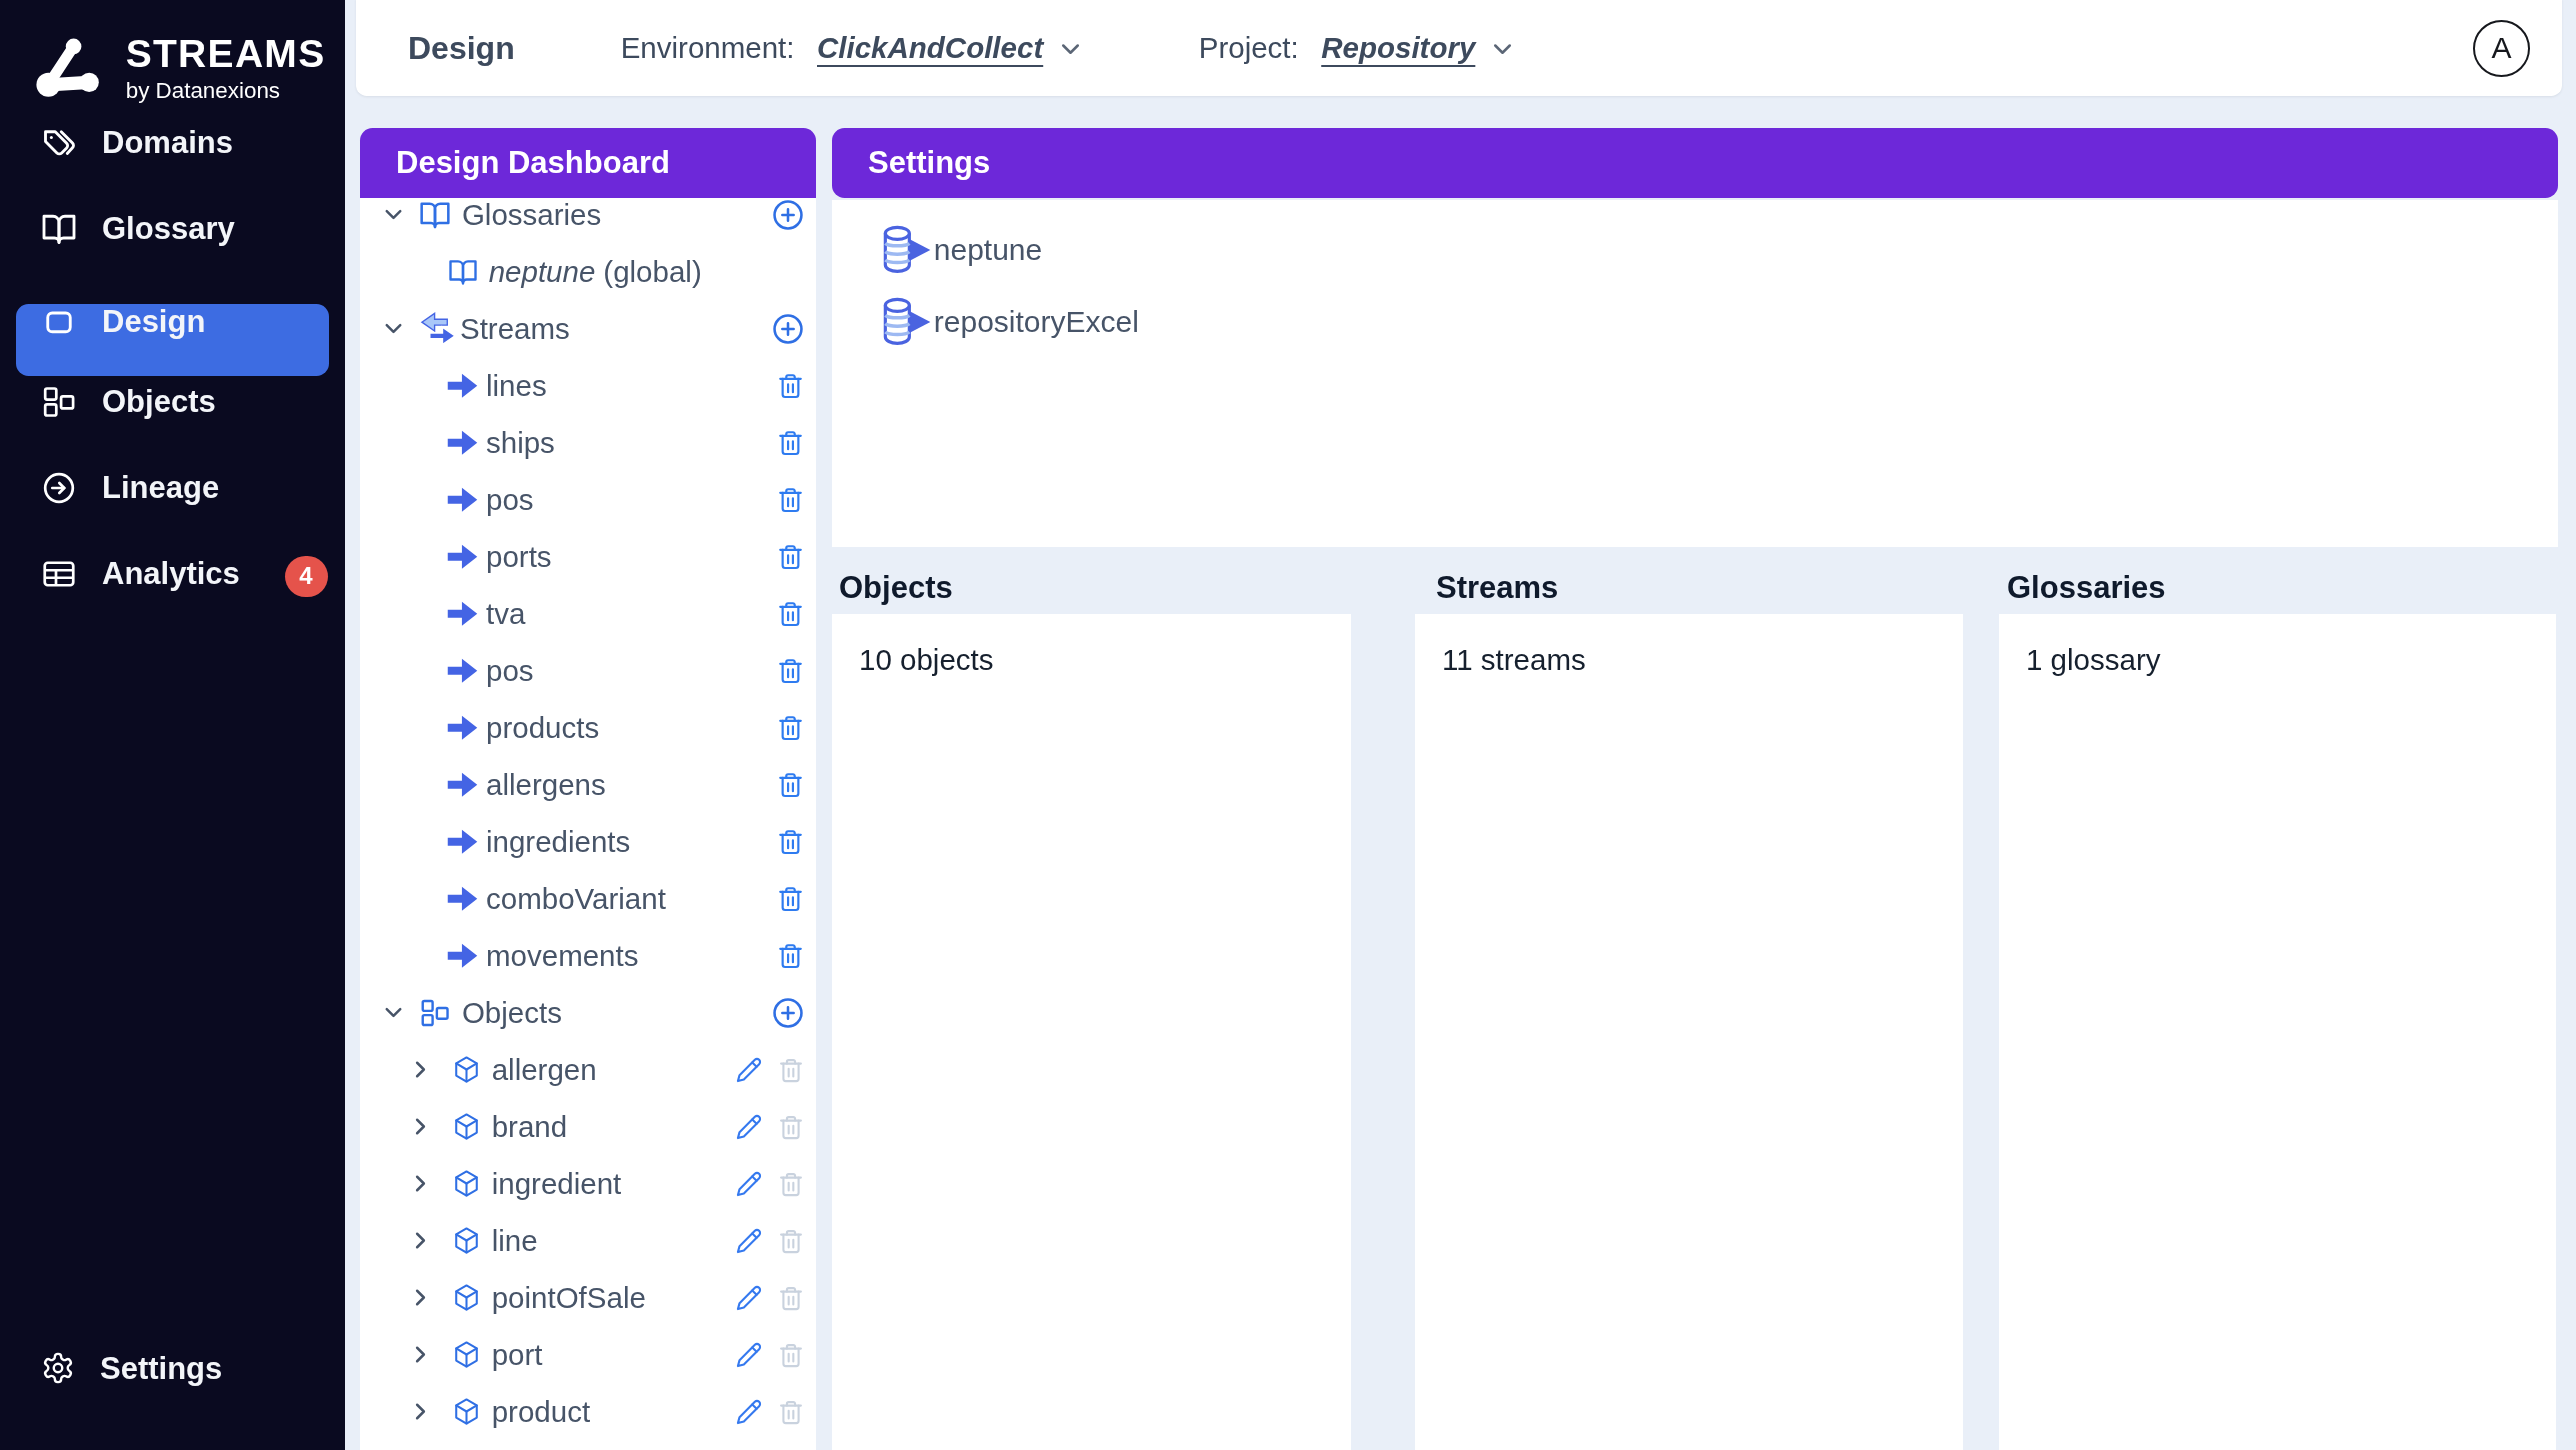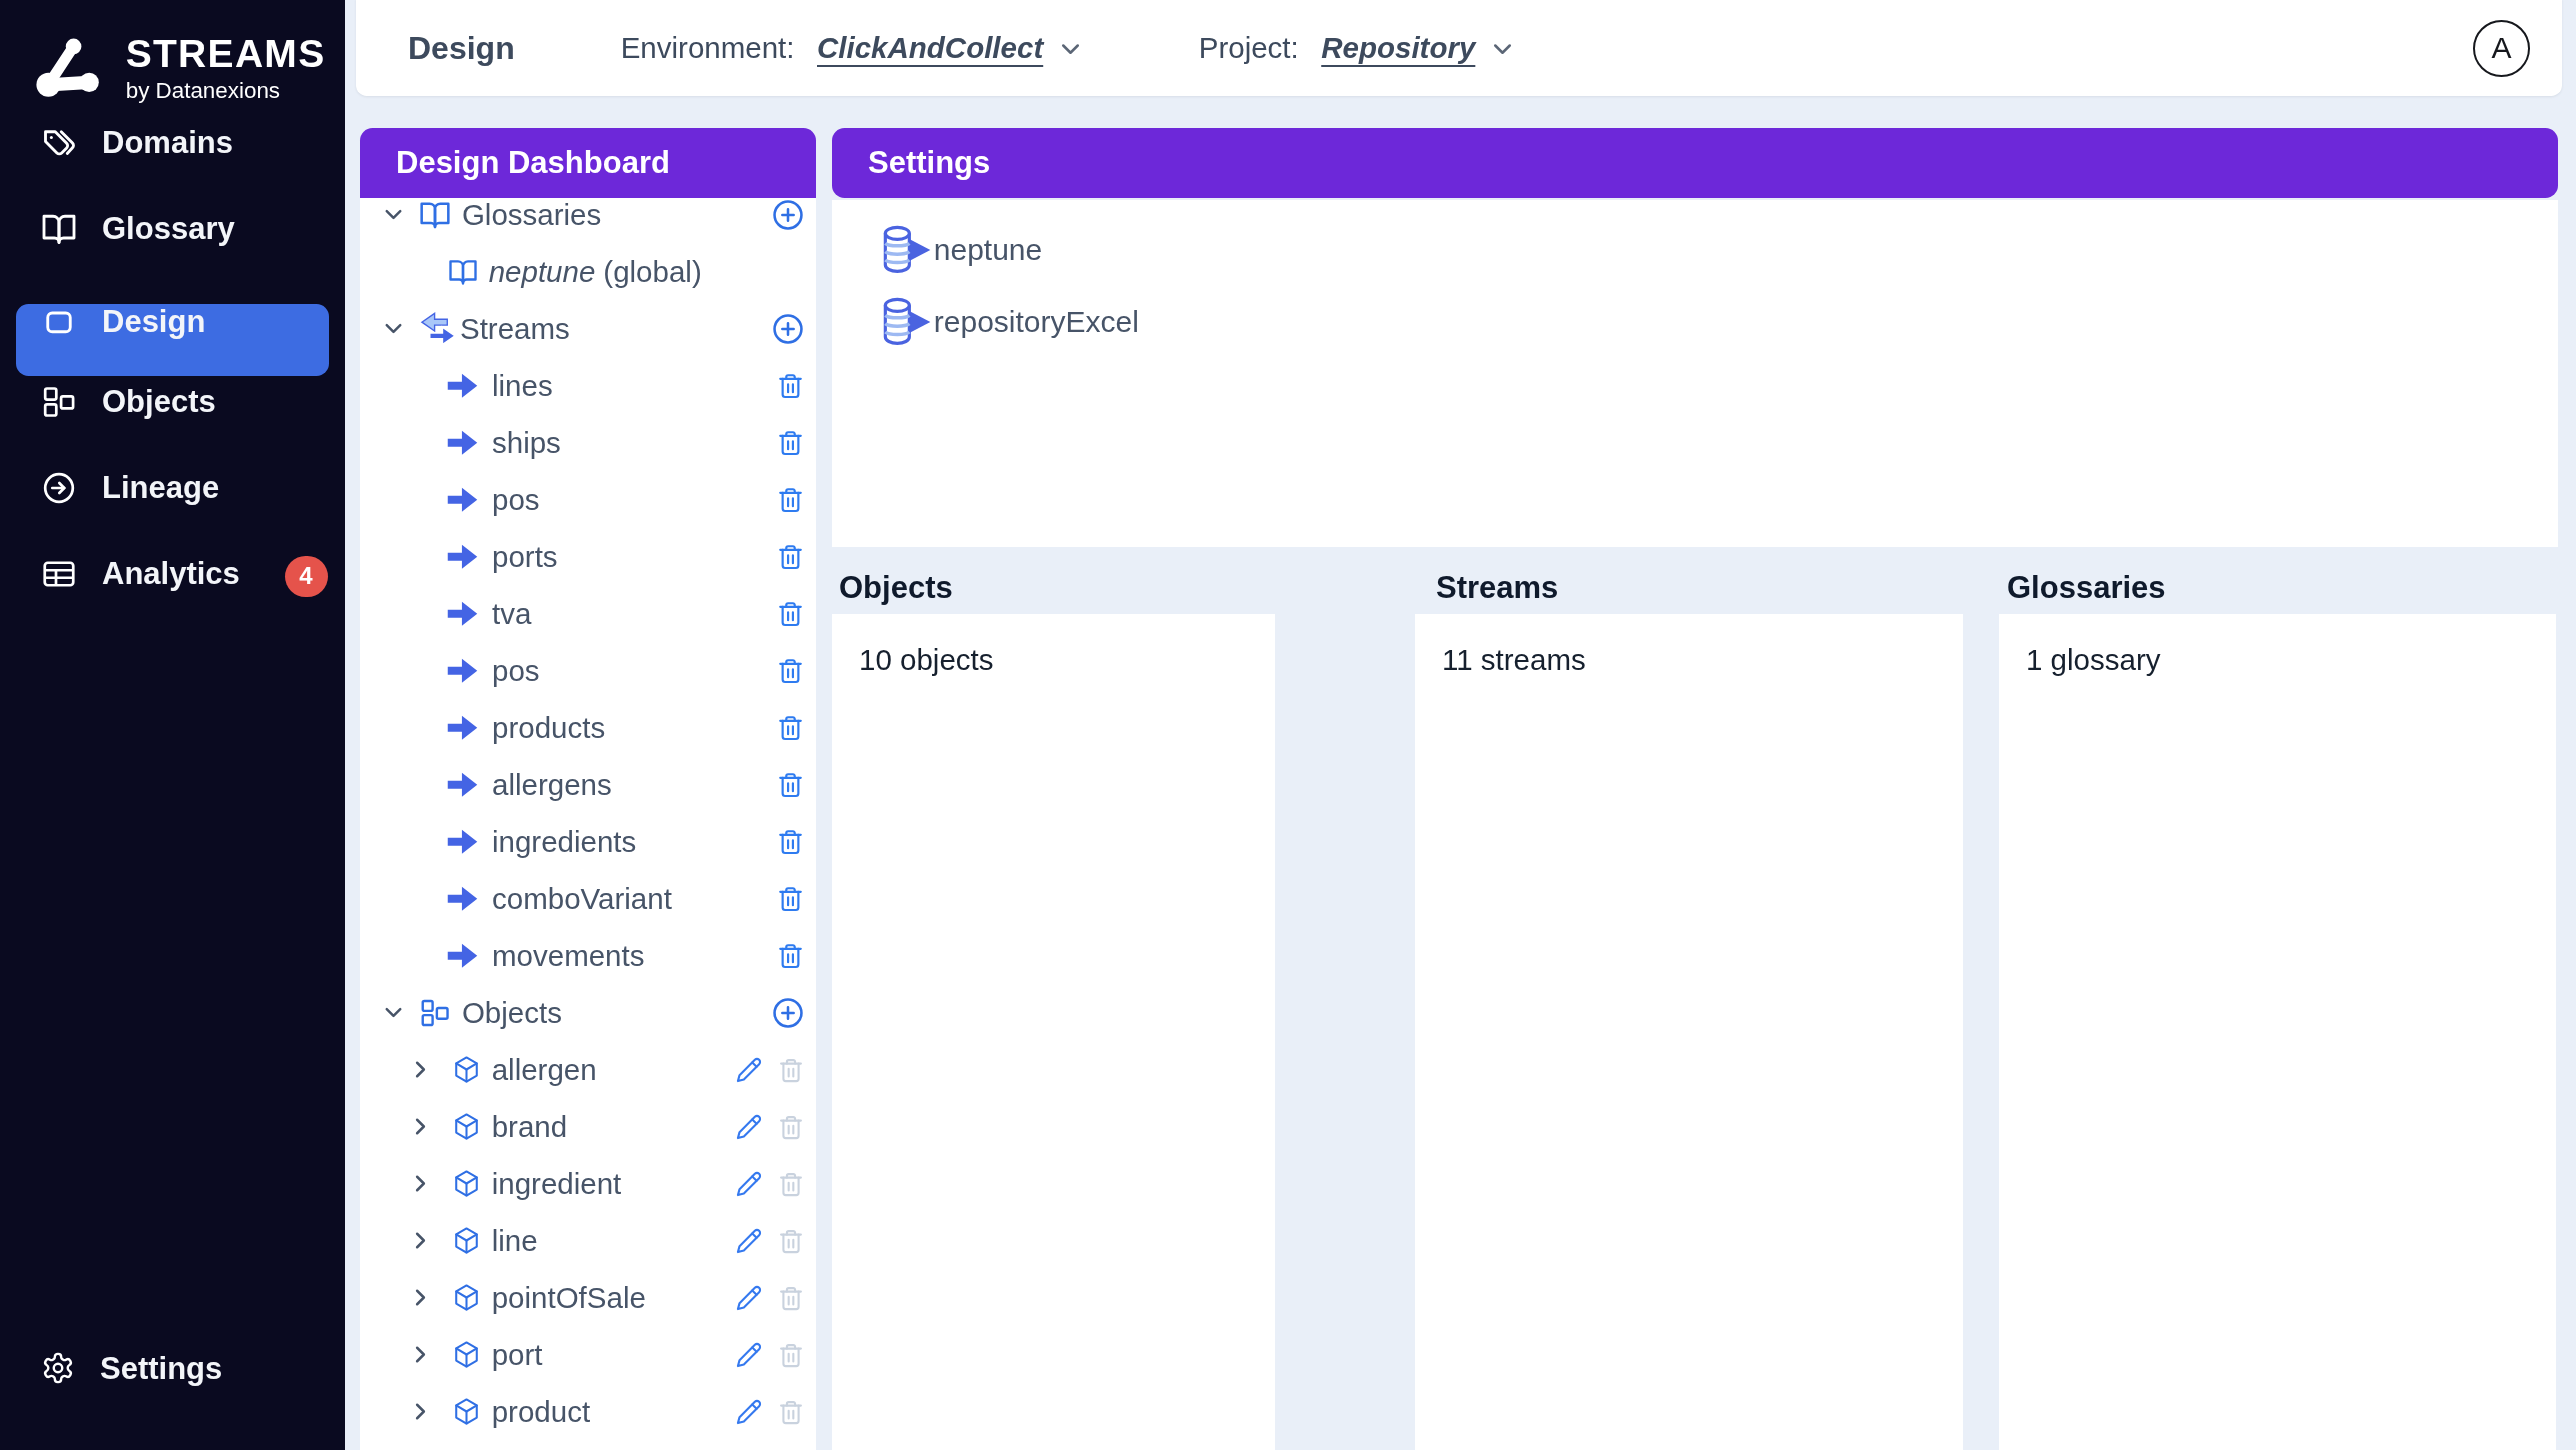--- a/index.html
+++ b/index.html
@@ -71,21 +71,21 @@
   .tree {
     position:absolute; left:360px; top:186px; width:456px; height:1265px;
     background:#fff; overflow:hidden;
   }
   .trow { height:57px; display:flex; align-items:center; font-size:29.5px; color:#475468; }
   .trow .lbl { margin-left:10.7px; white-space:nowrap; cursor:pointer; }
   .trow.section  { padding-left:19.7px; }
   .trow.section .sec-icon { margin-left:12.5px; }
   .trow.gchild   { padding-left:88px; }
   .trow.stream   { padding-left:86px; }
-  .trow.stream .lbl { margin-left:13px; }
+  .trow.stream .lbl { margin-left:7px; }
   .trow.object   { padding-left:47px; }
   .trow.object .obj-cube { margin-left:18px; }
   .actions { margin-left:auto; margin-right:10.7px; display:flex; align-items:center; gap:14.3px; }
   .ital { font-style:italic; }
   .suffix { margin-left:8px; }
 
   
   .src-body {
     position:absolute; left:832px; top:200px; width:1726px; height:347px;
     background:#fff; padding-top:14.3px;
@@ -96,21 +96,21 @@
 
   
   .card-hd { position:absolute; top:570px; font-size:31px; font-weight:600; color:#0f1a2c; }
   .card {
     position:absolute; top:614px; bottom:0; background:#fff;
     padding:29px 27px; font-size:29.5px; color:#16202e;
   }
   .hd-objects    { left:839px; }
   .hd-streams    { left:1436px; }
   .hd-glossaries { left:2007px; }
-  .card-objects    { left:832px;  width:443px; }
+  .card-objects    { left:832px;  width:519px; }
   .card-streams    { left:1415px; width:548px; }
   .card-glossaries { left:1999px; width:557px; }
 
   .ic { flex:none; }
 </style>
 </head>
 <body>
 
 <div class="sidebar">
   <div class="logo">

